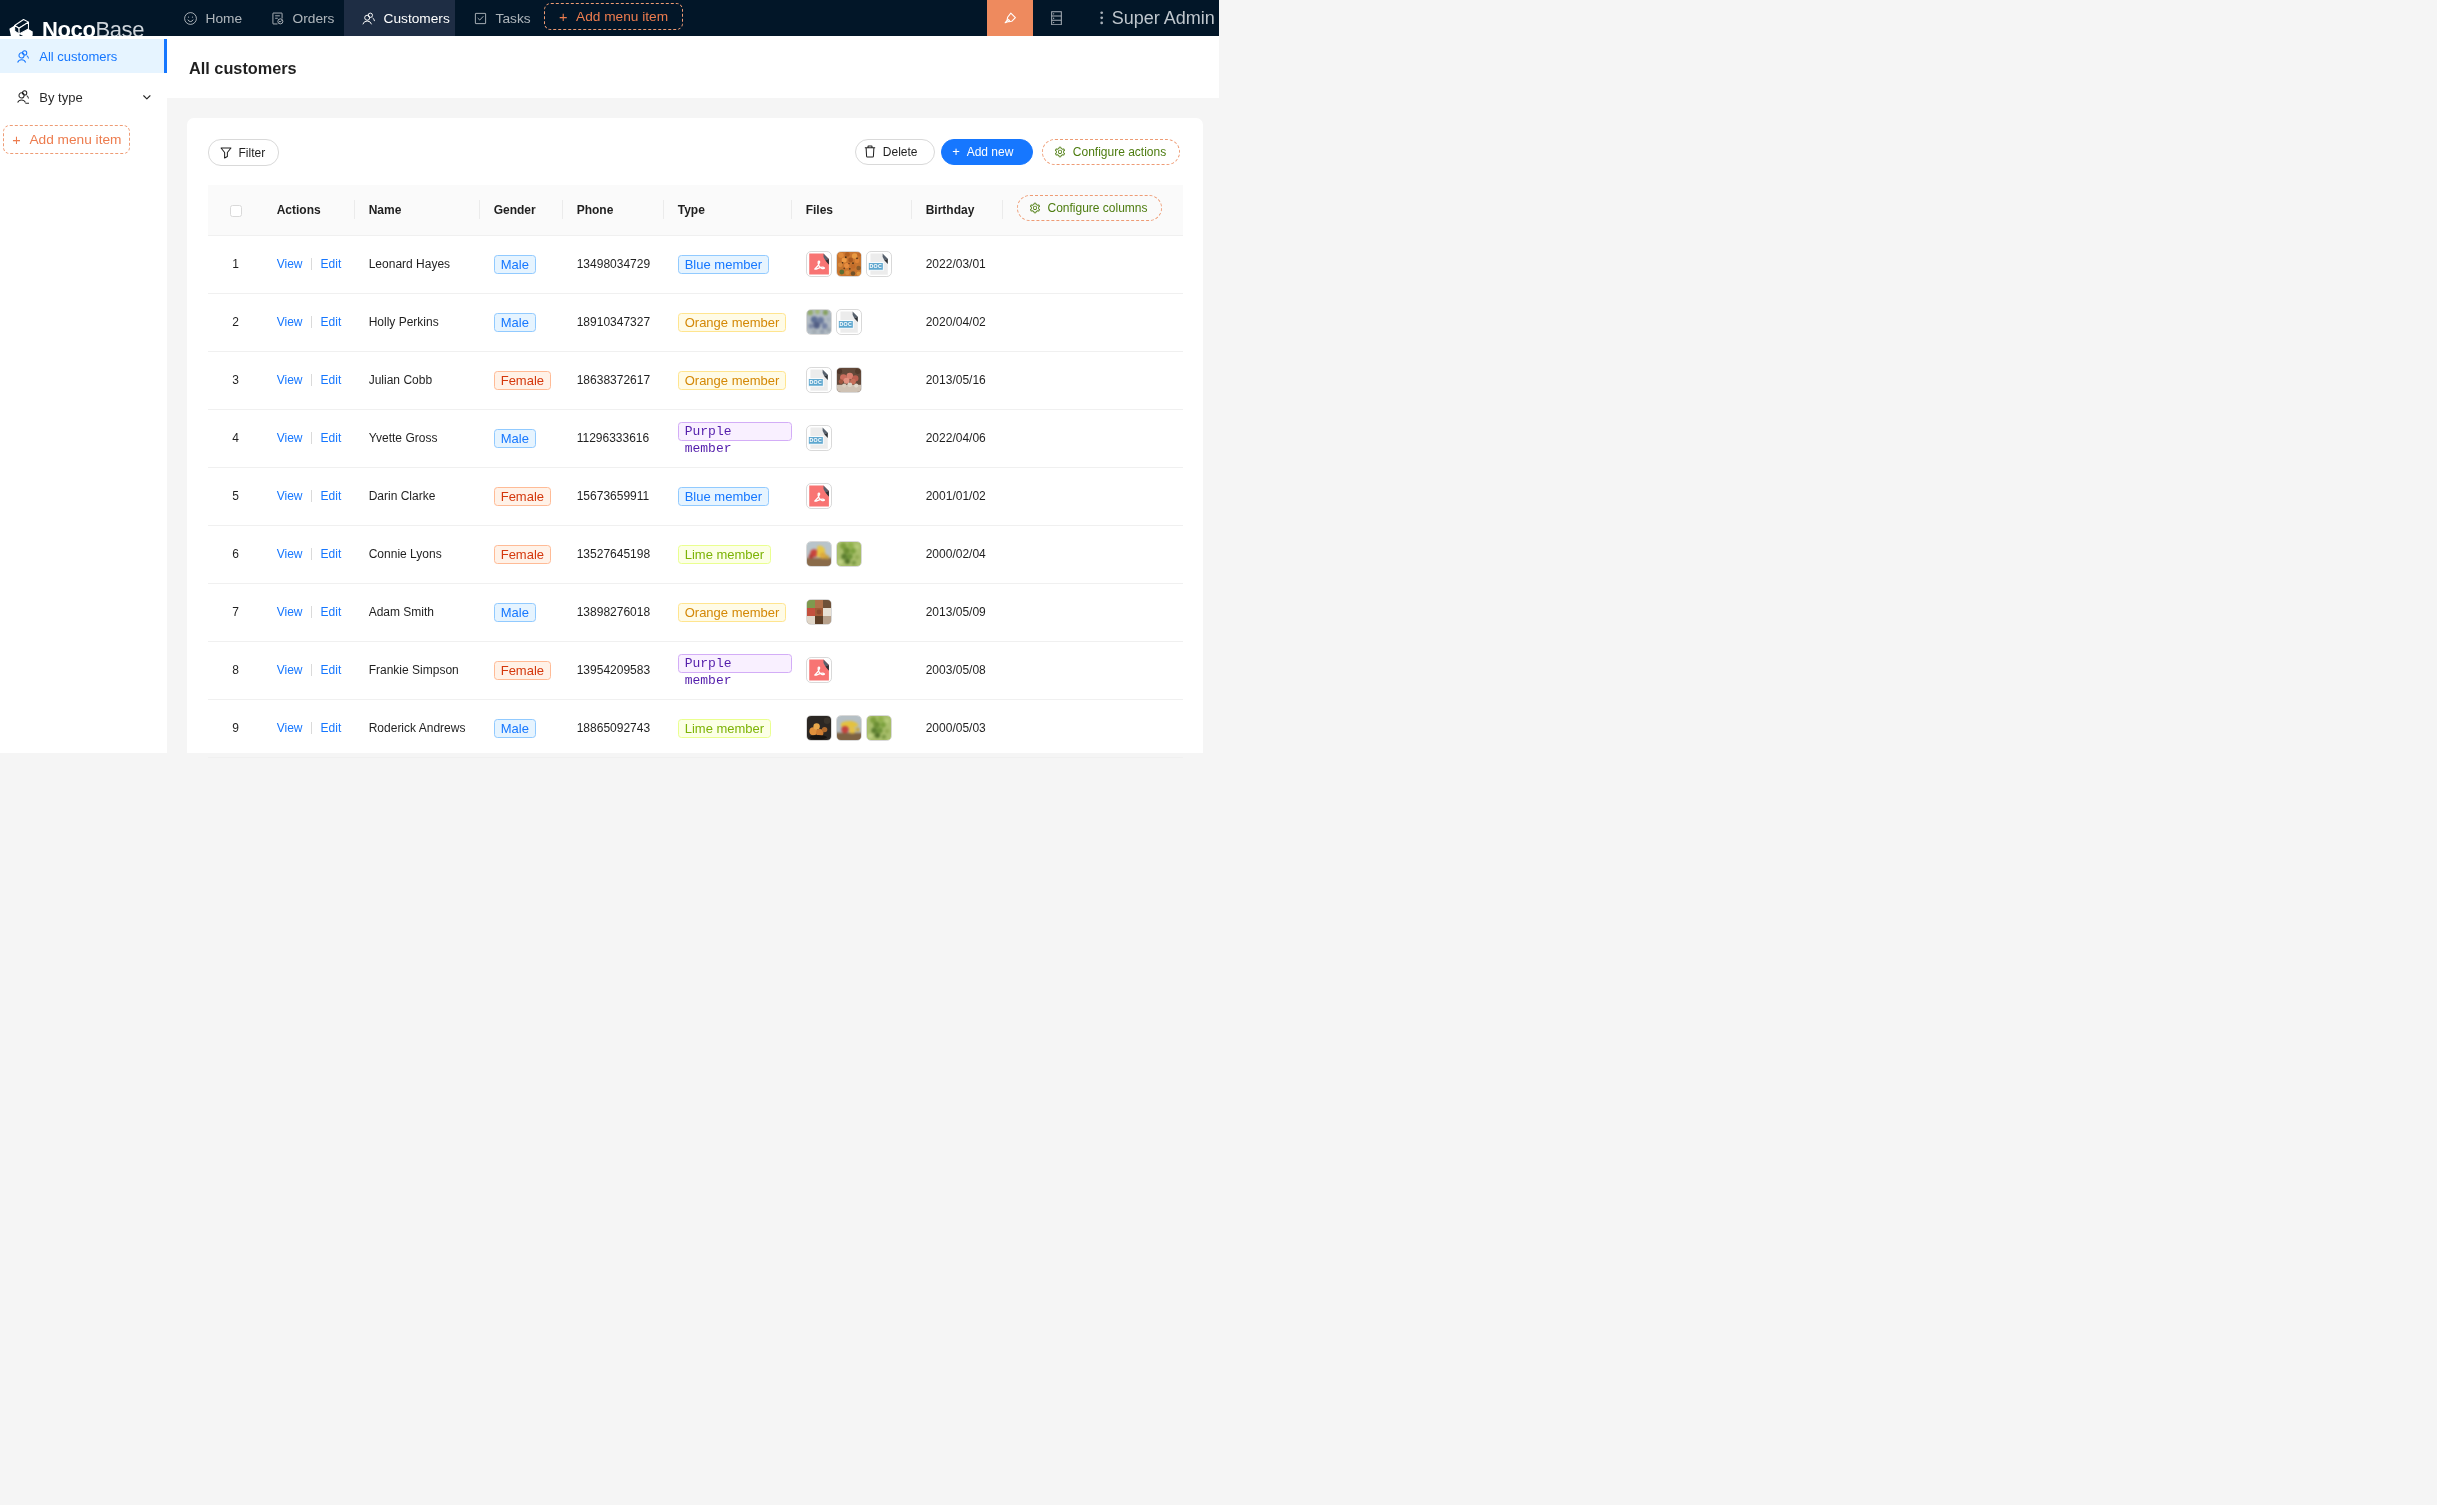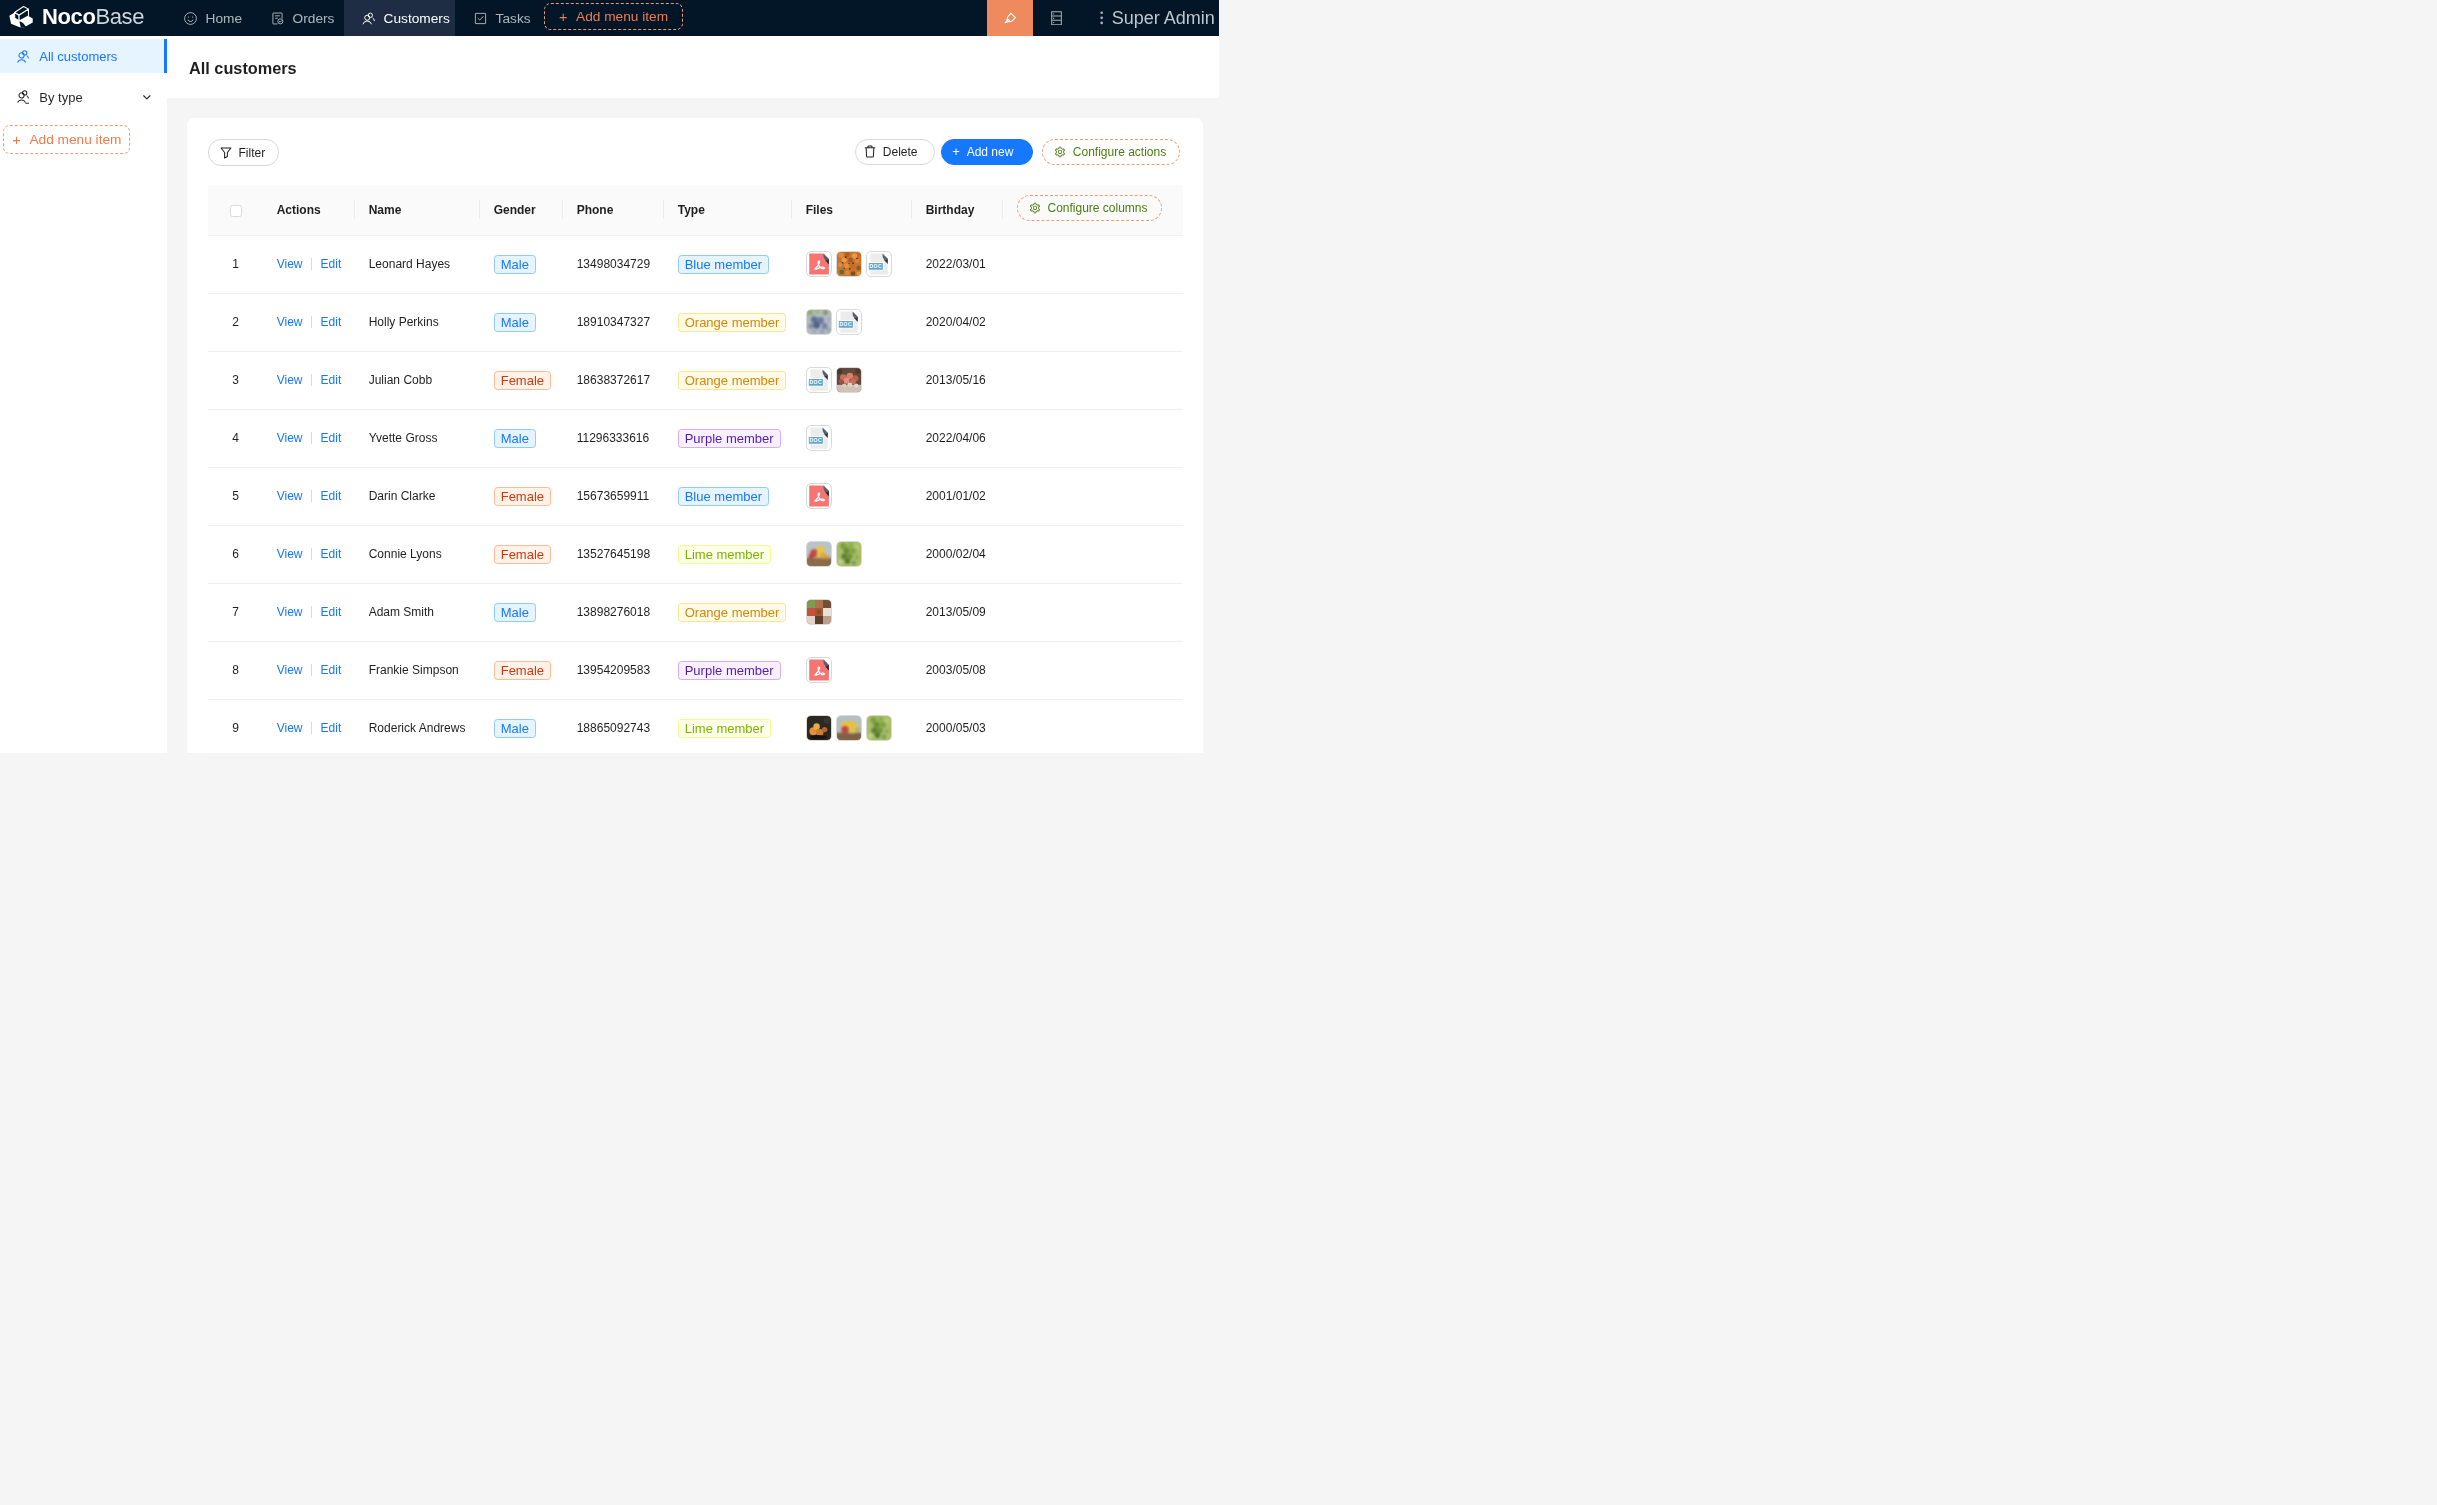--- a/index.html
+++ b/index.html
@@ -1,18 +1,18 @@
 <!DOCTYPE html>
 <html style="font-size:13.7px"><head>
 <meta charset="utf-8">
 <style>
 * { margin:0; padding:0; box-sizing:border-box; }
 html,body { width:1219px; height:753px; overflow:hidden; font-family:"Liberation Sans", sans-serif; background:#f5f5f5; }
 .navbar { position:absolute; left:0; top:0; width:1219px; height:36px; background:#021628; color:rgba(255,255,255,0.65); }
-.logo { position:absolute; left:9.4px; top:4px; display:flex; align-items:center; }
+.logo { position:absolute; left:9.4px; top:17px; display:flex; align-items:center; }
 .logoname { margin-left:7.7px; font-size:22px; letter-spacing:-0.4px; color:#fff; font-weight:800; }
 .logoname .thin { font-weight:300; color:#cfd5db; }
 .navitem { position:absolute; top:0; height:36px; display:flex; align-items:center; font-size:13.7px; color:rgba(255,255,255,0.68); }
 .navitem svg { margin-right:8.6px; flex:none; }
 .navitem.active { background:#1e2d44; color:#fff; }
 .nav-addbtn { position:absolute; left:544px; top:3.4px; width:139px; height:26.5px; border:0.9px dashed #ee9b74; border-radius:6.8px; color:#ed7c4e; font-size:13.7px; display:flex; align-items:center; justify-content:center; }
 .nav-addbtn .plus { margin-right:8.6px; font-size:14.5px; }
 .orangebtn { position:absolute; left:987px; top:0; width:46px; height:36px; background:#ee8a5e; display:flex; align-items:center; justify-content:center; }
 .navicon { position:absolute; top:0; width:46px; height:36px; display:flex; align-items:center; justify-content:center; color:#a9b0b8; }
 .superadmin { position:absolute; right:4.3px; top:0; height:36px; display:flex; align-items:center; font-size:18px; color:#bfc6cd; }
@@ -46,21 +46,21 @@
 table.grid th { background:#fafafa; height:50px; font-weight:700; text-align:left; padding:0 0 0 13.7px; position:relative; border-bottom:0.9px solid #f0f0f0; }
 table.grid th.sep::after { content:""; position:absolute; right:0; top:15.4px; width:0.9px; height:19px; background:rgba(5,5,5,0.06); }
 table.grid td { height:58px; border-bottom:0.9px solid #f0f0f0; padding:0 0 0 13.7px; vertical-align:middle; }
 table.grid td.ctr, table.grid th.ctr { text-align:center; padding:0; }
 a.lnk { color:#1677ff; text-decoration:none; }
 .vsep { display:inline-block; width:0.9px; height:12px; background:rgba(5,5,5,0.15); vertical-align:-1.7px; margin:0 8.6px; }
 .tag { display:inline-block; height:19px; line-height:17px; padding:0 6px; border-radius:3.4px; font-size:13px; border:0.9px solid; }
 .tag.blue { background:#e6f4ff; border-color:#91caff; color:#1677ff; }
 .tag.volcano { background:#fff2e8; border-color:#ffbb96; color:#d4380d; }
 .tag.gold { background:#fffbe6; border-color:#ffe58f; color:#d48806; }
-.tag.purple { background:#f9f0ff; border-color:#d3adf7; color:#531dab; }
+.tag.purple { background:#f9f0ff; border-color:#d3adf7; color:#531dab;font-family:Liberation Mono, monospace; }
 .tag.lime { background:#fcffe6; border-color:#eaff8f; color:#7cb305; }
 .files { display:flex; gap:4.3px; }
 .thumb { width:26px; height:26px; border:0.9px solid #d9d9d9; border-radius:5.1px; background:#fff; overflow:hidden; flex:none; display:flex; align-items:center; justify-content:center; }
 .thumb svg { display:block; }
 .cbx { display:inline-block; width:12px; height:12px; border:0.9px solid #d9d9d9; border-radius:2.6px; background:#fff; vertical-align:middle; }
 </style>
 </head>
 <body>
 <div class="navbar">
   <div class="logo">

